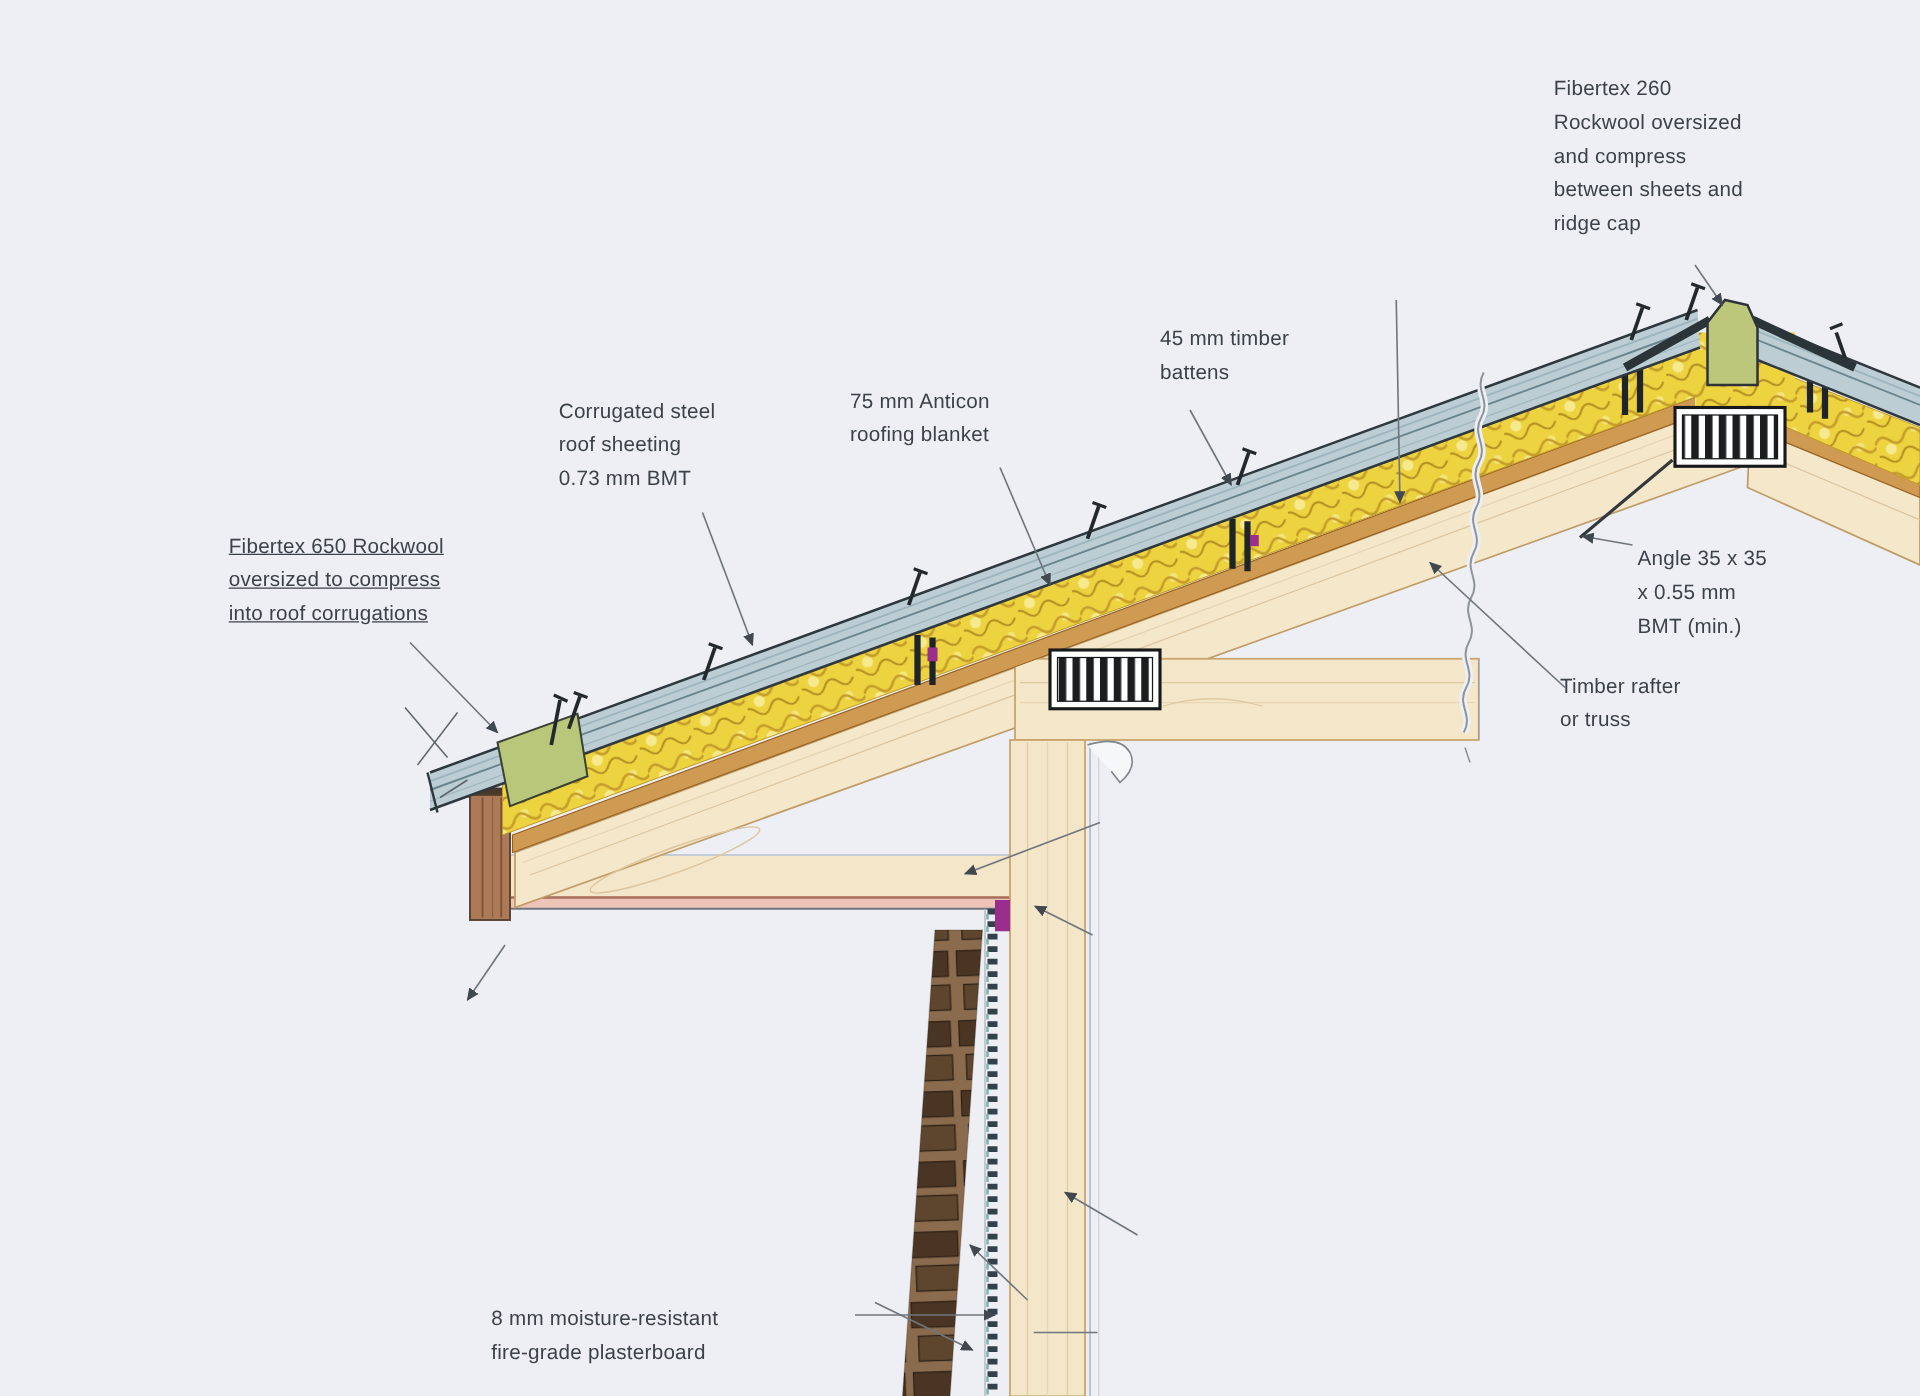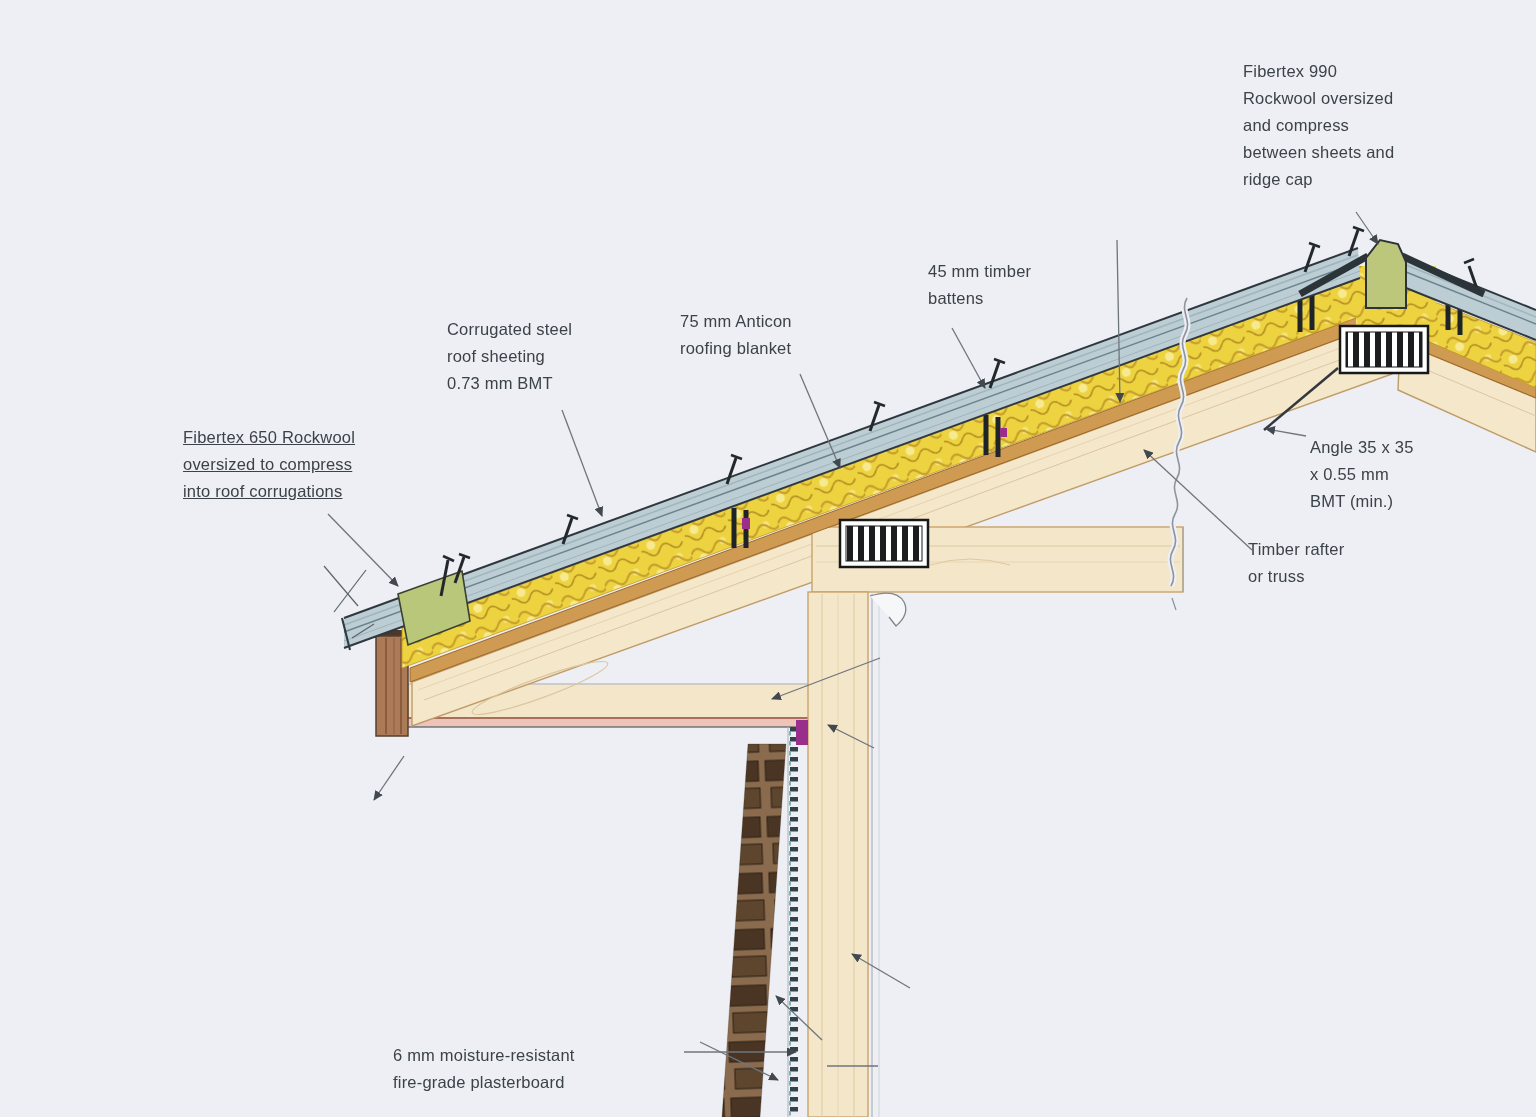--- a/index.html
+++ b/index.html
@@ -231,26 +231,26 @@
 <div class="lbl l-fibertex-eave">Fibertex 650 Rockwool
 oversized to compress
 into roof corrugations</div>
 <div class="lbl l-corrugated">Corrugated steel
 roof sheeting
 0.73 mm BMT</div>
 <div class="lbl l-anticon">75 mm Anticon
 roofing blanket</div>
 <div class="lbl l-battens">45 mm timber
 battens</div>
-<div class="lbl l-fibertex-ridge">Fibertex 990
+<div class="lbl l-fibertex-ridge">Fibertex 260
 Rockwool oversized
 and compress
 between sheets and
 ridge cap</div>
 <div class="lbl l-angle">Angle 35 x 35
 x 0.55 mm
 BMT (min.)</div>
 <div class="lbl l-rafter">Timber rafter
 or truss</div>
-<div class="lbl l-plasterboard">6 mm moisture-resistant
+<div class="lbl l-plasterboard">8 mm moisture-resistant
 fire-grade plasterboard</div>
 
 </div>
 
 </body></html>

